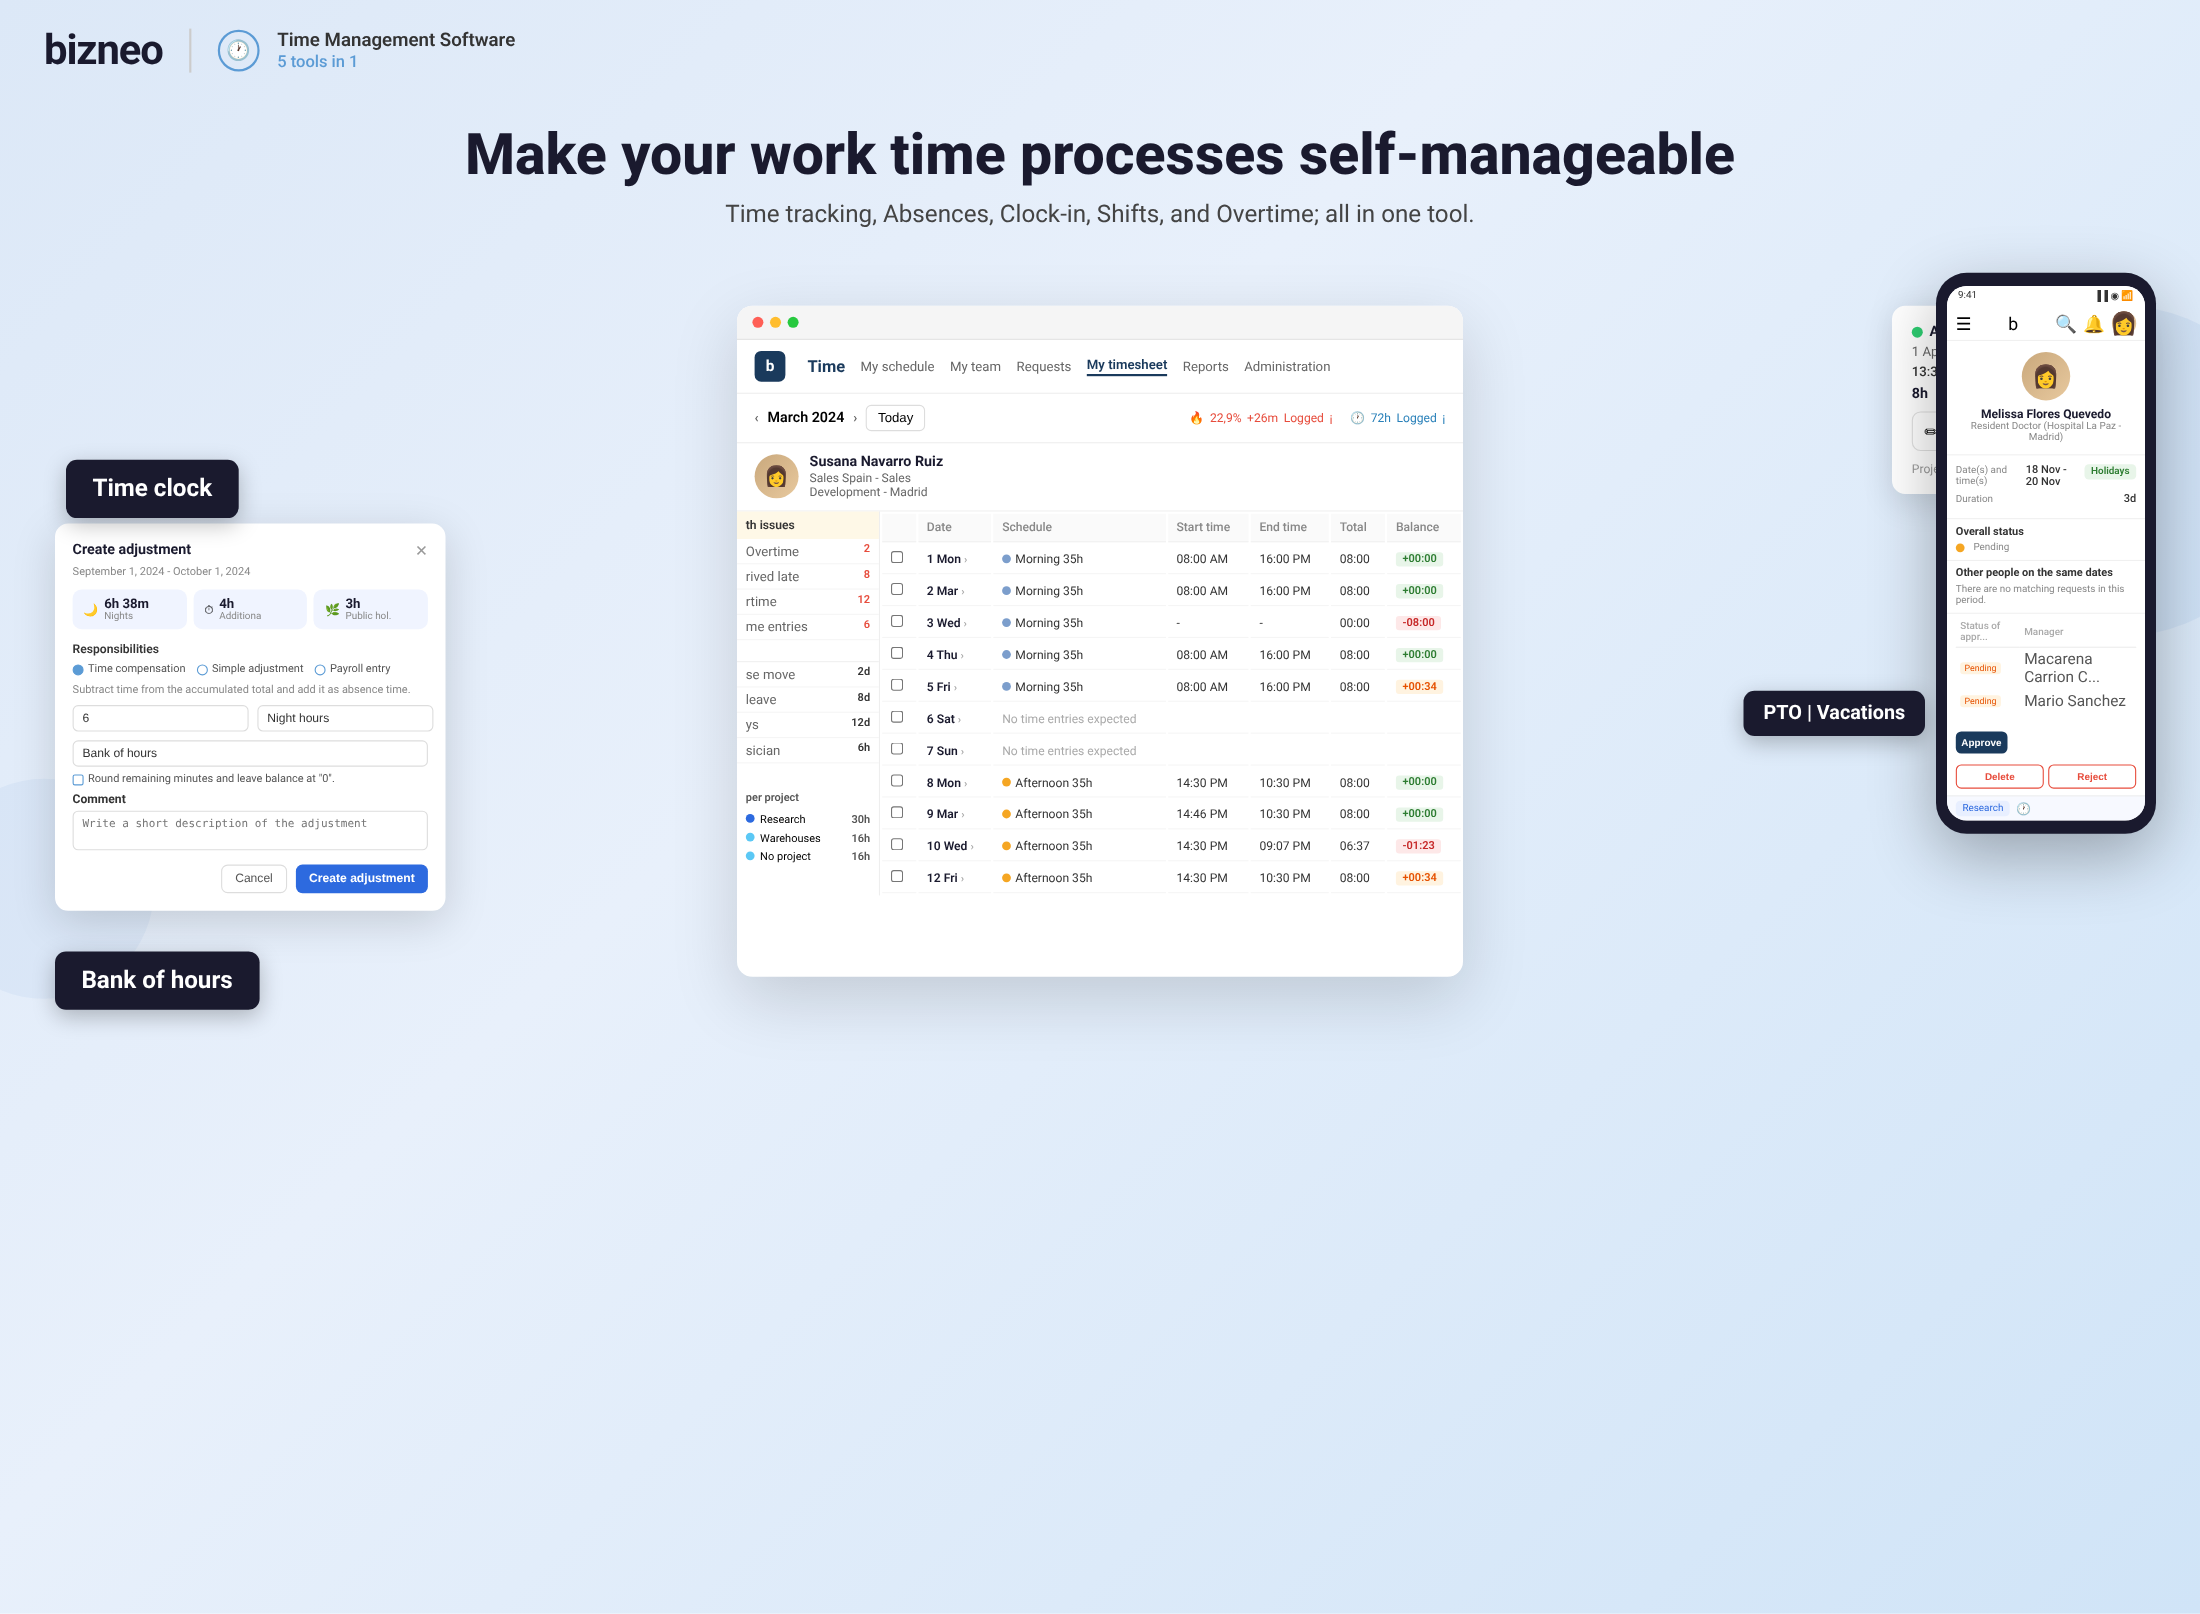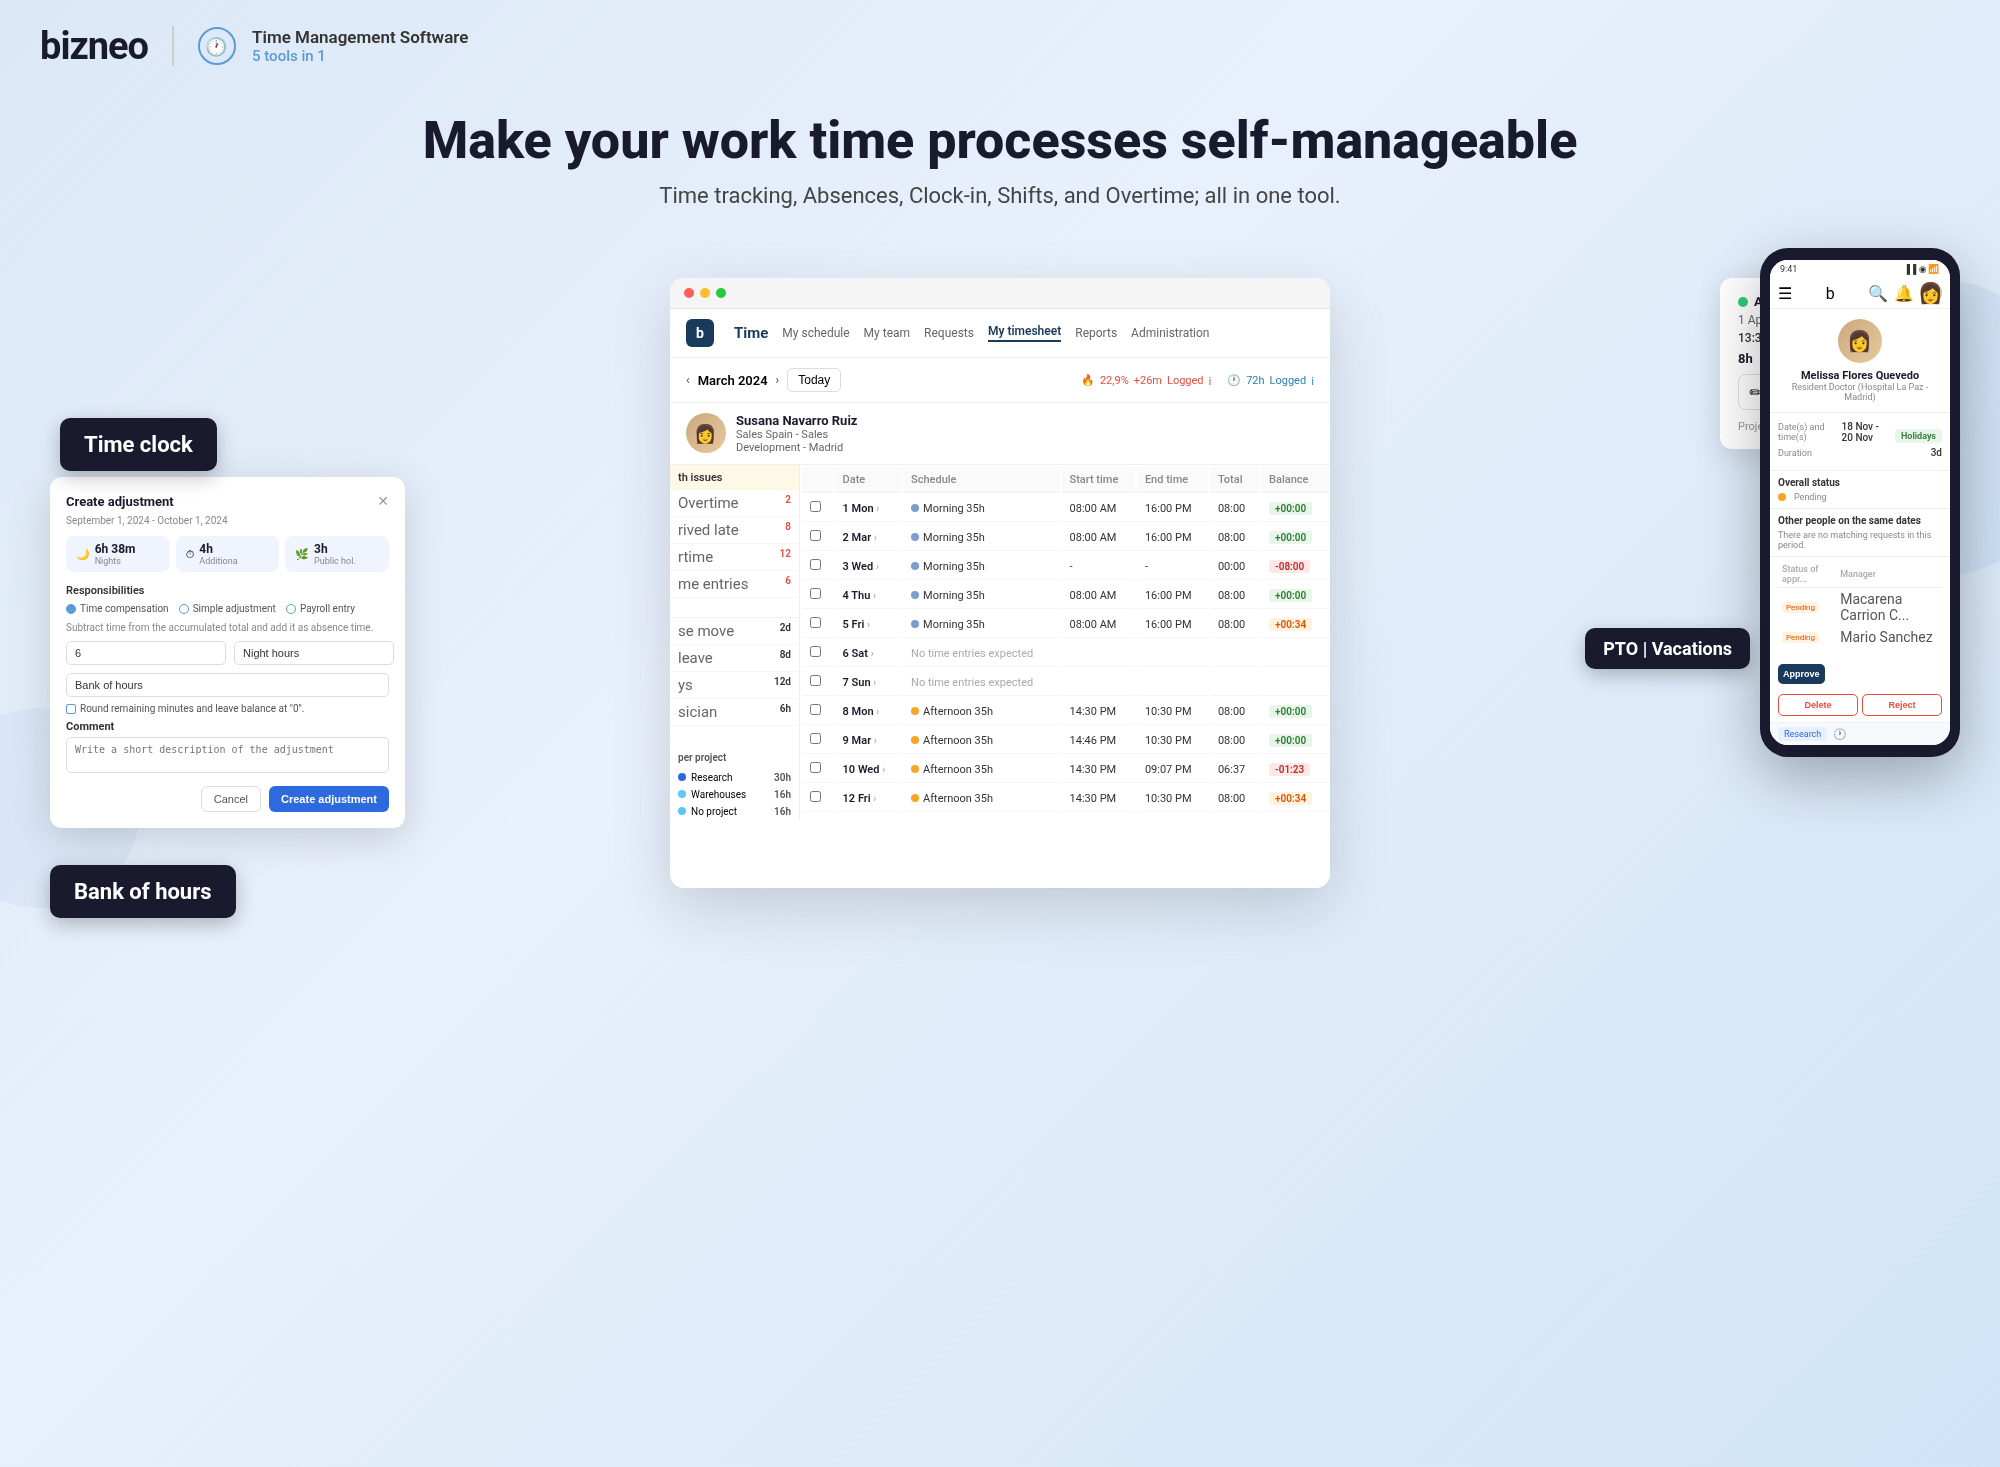--- a/index.html
+++ b/index.html
@@ -750,21 +750,21 @@
       color: #333;
       padding: 6px 8px;
       background: #fef8e7;
     }
     .issues-row {
       display: flex;
       justify-content: space-between;
       padding: 4px 8px;
       border-bottom: 1px solid #f5f5f5;
     }
-    .issues-label { color: #666; font-size: 15px; }
+    .issues-label { color: #666; font-size: 12px; }
     .issues-val { color: #e74c3c; font-weight: 600; font-size: 10px; }
     .project-row {
       display: flex;
       justify-content: space-between;
       align-items: center;
       padding: 3px 0;
     }
     .project-dot {
       width: 8px;
       height: 8px;
@@ -1148,21 +1148,21 @@
 
       <div class="mobile-user-section">
         <div class="mobile-user-avatar">👩</div>
         <div class="mobile-user-name">Melissa Flores Quevedo</div>
         <div class="mobile-user-role">Resident Doctor (Hospital La Paz - Madrid)</div>
       </div>
 
       <div class="mobile-info-section">
         <div class="mobile-info-row">
           <span class="mobile-info-label">Date(s) and time(s)</span>
-          <div style="display:flex;gap:4px;align-items:flex-end;">
+          <div style="display:flex;gap:4px;align-items:flex-start;">
             <span class="mobile-info-value">18 Nov - 20 Nov</span>
             <span class="mobile-green-badge">Holidays</span>
           </div>
         </div>
         <div class="mobile-info-row">
           <span class="mobile-info-label">Duration</span>
           <span class="mobile-info-value">3d</span>
         </div>
       </div>
 

